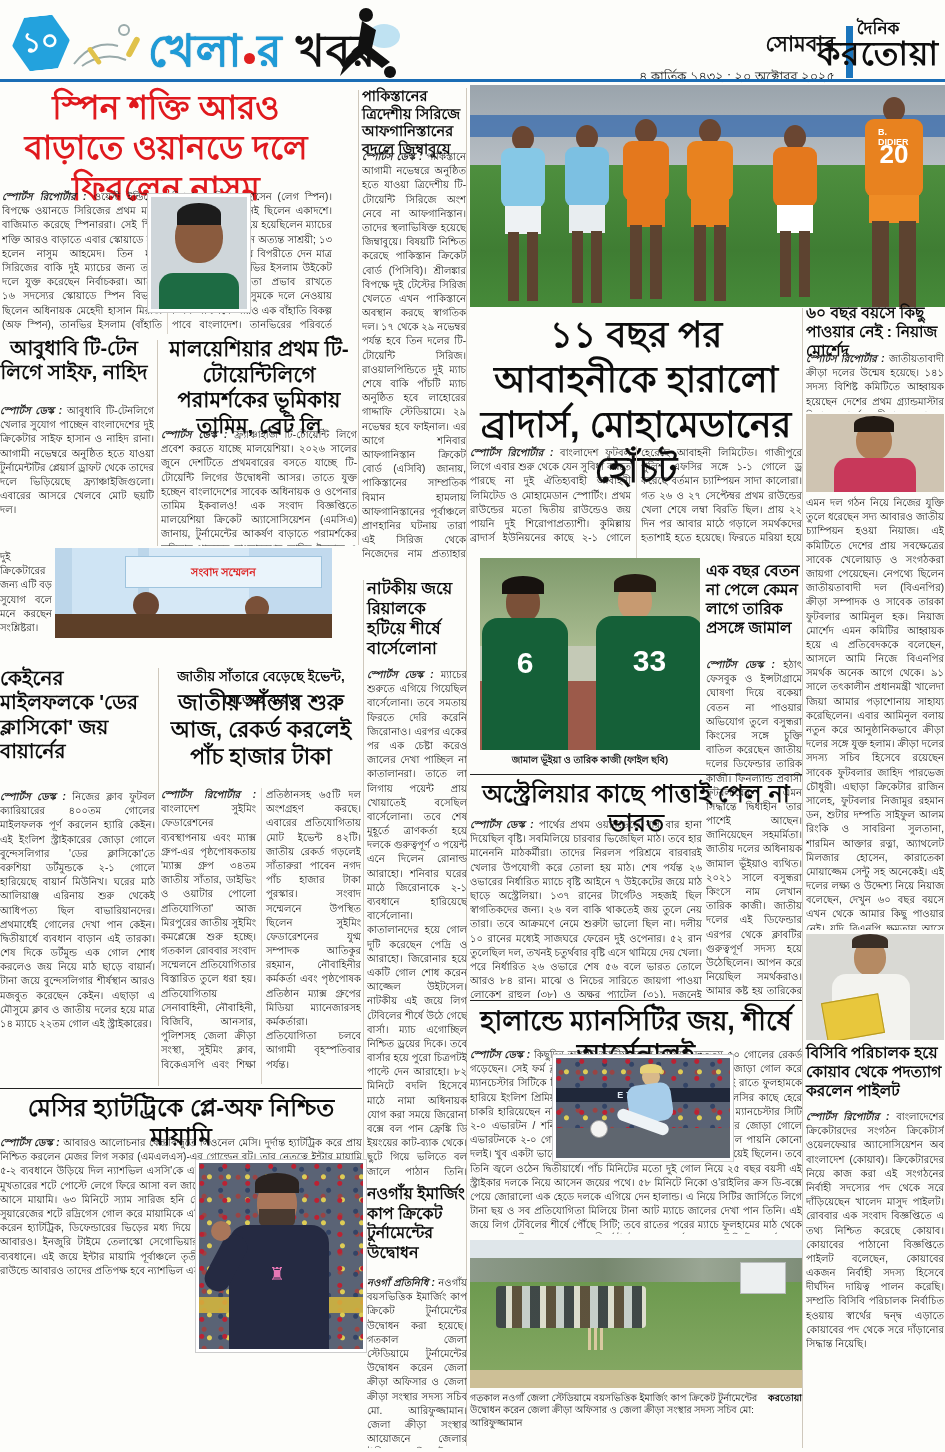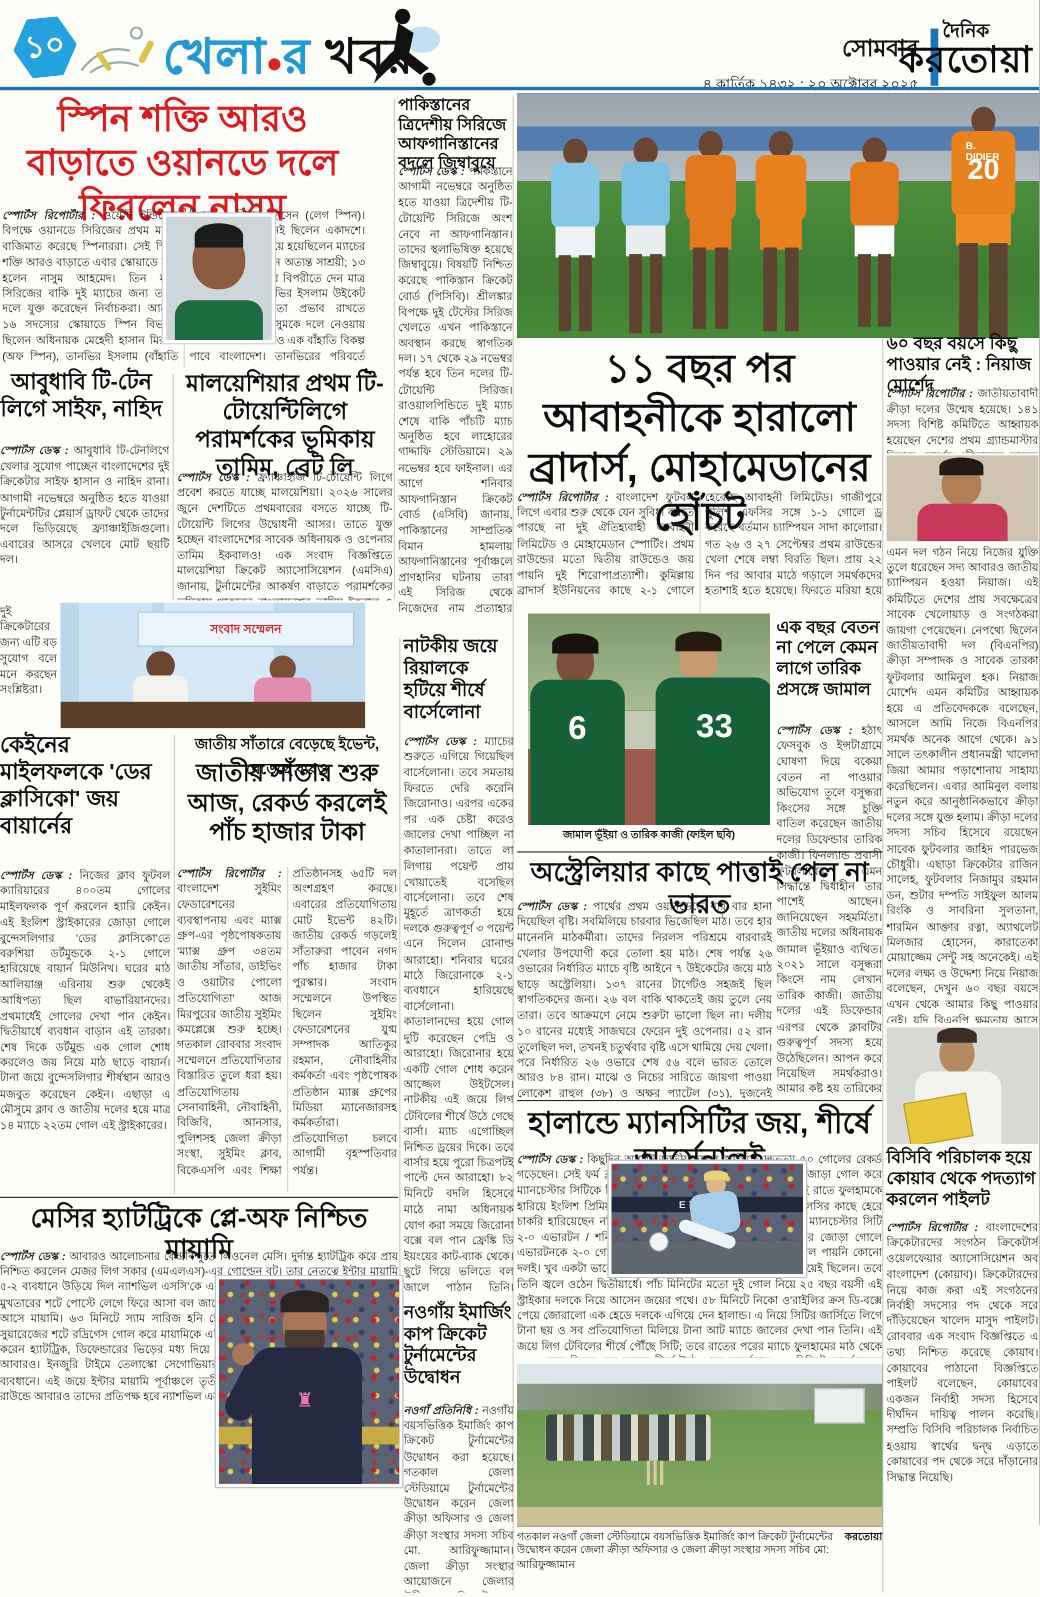--- a/index.html
+++ b/index.html
@@ -119,21 +119,21 @@
     <span class="byline">স্পোর্টস ডেস্ক :</span>
     <span>ফ্র্যাঞ্চাইজি টি-টোয়েন্টি লিগে প্রবেশ করতে যাচ্ছে মালয়েশিয়া। ২০২৬ সালের জুনে দেশটিতে প্রথমবারের বসতে যাচ্ছে টি-টোয়েন্টি লিগের উদ্বোধনী আসর। তাতে যুক্ত হচ্ছেন বাংলাদেশের সাবেক অধিনায়ক ও ওপেনার তামিম ইকবালও! এক সংবাদ বিজ্ঞপ্তিতে মালয়েশিয়া ক্রিকেট অ্যাসোসিয়েশন (এমসিএ) জানায়, টুর্নামেন্টের আকর্ষণ বাড়াতে পরামর্শকের ভূমিকায় থাকবেন বাংলাদেশের তামিম ইকবাল ও অস্ট্রেলিয়ার কিংবদন্তি পেসার ব্রেট লি। এমসিএর বিবৃতিতে বলা হয়, পাঁচ দলের এই লিগ অনুষ্ঠিত হবে ২০২৬ সালের ৭ জুন থেকে ২৭ জুন পর্যন্ত। ভেন্যু কুয়ালালামপুর। ইভেন্টটির আয়োজন ও সম্প্রচার দেখভালের দায়িত্বে আছে আইর্পিলি গ্রুপ। একই গ্রুপ শ্রীলঙ্কার লঙ্কা প্রিমিয়ার লিগেরও (এলপিএল) যাবতীয় ব্যবস্থাপনার দায়িত্বে। ইভেন্ট আয়োজনের মূল লক্ষ্যই হচ্ছে মালয়েশিয়ার ক্রিকেটকে আন্তর্জাতিক অঙ্গনে তুলে ধরা ও স্থানীয় ক্রিকেটারদের মান উন্নয়ন। দলগুলোর নাম, খেলোয়াড় ড্রাফটের প্রক্রিয়া ও পূর্ণাঙ্গ সূচি আগামী কয়েক সপ্তাহের মধ্যেই ঘোষণা করা হবে বলে জানিয়েছে এমসিএ।</span>
   </div>
 
   <div class="abs hl hl-left" style="left:362px;top:88px;width:104px;font-size:14.5px;">পাকিস্তানের ত্রিদেশীয় সিরিজে আফগানিস্তানের বদলে জিম্বাবুয়ে</div>
   <div class="abs bt" style="left:362px;top:150px;width:104px;height:410px;">
     <span class="byline">স্পোর্টস ডেস্ক :</span>
     <span>পাকিস্তানে আগামী নভেম্বরে অনুষ্ঠিত হতে যাওয়া ত্রিদেশীয় টি-টোয়েন্টি সিরিজে অংশ নেবে না আফগানিস্তান। তাদের স্থলাভিষিক্ত হয়েছে জিম্বাবুয়ে। বিষয়টি নিশ্চিত করেছে পাকিস্তান ক্রিকেট বোর্ড (পিসিবি)। শ্রীলঙ্কার বিপক্ষে দুই টেস্টের সিরিজ খেলতে এখন পাকিস্তানে অবস্থান করছে স্বাগতিক দল। ১৭ থেকে ২৯ নভেম্বর পর্যন্ত হবে তিন দলের টি-টোয়েন্টি সিরিজ। রাওয়ালপিন্ডিতে দুই ম্যাচ শেষে বাকি পাঁচটি ম্যাচ অনুষ্ঠিত হবে লাহোরের গাদ্দাফি স্টেডিয়ামে। ২৯ নভেম্বর হবে ফাইনাল। এর আগে শনিবার আফগানিস্তান ক্রিকেট বোর্ড (এসিবি) জানায়, পাকিস্তানের সাম্প্রতিক বিমান হামলায় আফগানিস্তানের পূর্বাঞ্চলে প্রাণহানির ঘটনায় তারা এই সিরিজ থেকে নিজেদের নাম প্রত্যাহার করেছে। এসিবির বিবৃতিতে বলা হয়, হামলায় উরগুন জেলার তিন ক্রিকেটার, কবির, সিবগাতুল্লাহ ও হারুনসহ মোট আটজন নিহত এবং সাতজন আহত হন। নিহতরা স্থানীয় একটি প্রীতি ম্যাচ খেলে ফেরার পথে হামলার শিকার হন। ঘটনাটির নিন্দা জানিয়েছে আন্তর্জাতিক ক্রিকেট কাউন্সিল (আইসিসি) ও ভারতীয় ক্রিকেট বোর্ড (বিসিসিআই)। আফগান টি-টোয়েন্টি অধিনায়ক রশিদ খানও সামাজিক যোগাযোগমাধ্যমে এই হামলার তীব্র প্রতিবাদ জানিয়েছেন।</span>
   </div>
 
-  <div class="photo" style="left:55px;top:548px;width:277px;height:114px;background:#c8dff0;">
+  <div class="photo" style="left:55px;top:548px;width:277px;height:90px;background:#c8dff0;">
     <div class="layer" style="top:0;height:100%;background:linear-gradient(90deg,#bcd6ea 0 6%,#cfe4f4 6% 30%,#bcd6ea 30% 34%,#d6e8f6 34% 70%,#c2daee 70% 100%);"></div>
     <div class="layer" style="top:8px;left:70px;right:10px;height:30px;background:#eaf4fb;border:1px solid #9fc4de;text-align:center;color:#d22;font-weight:bold;font-size:11px;line-height:30px;position:absolute;">
       <span>সংবাদ সম্মেলন</span>
     </div>
     <div style="position:absolute;left:78px;top:44px;width:26px;height:26px;border-radius:50%;background:#6a4632;"></div>
     <div style="position:absolute;left:66px;top:66px;width:50px;height:26px;border-radius:10px 10px 0 0;background:#f2f2ee;"></div>
     <div style="position:absolute;left:190px;top:48px;width:24px;height:24px;border-radius:50%;background:#7a5038;"></div>
     <div style="position:absolute;left:176px;top:68px;width:52px;height:24px;border-radius:10px 10px 0 0;background:#e38bb0;"></div>
     <div class="layer" style="bottom:0;height:24px;background:#5d3f28;position:absolute;"></div>
   </div>

